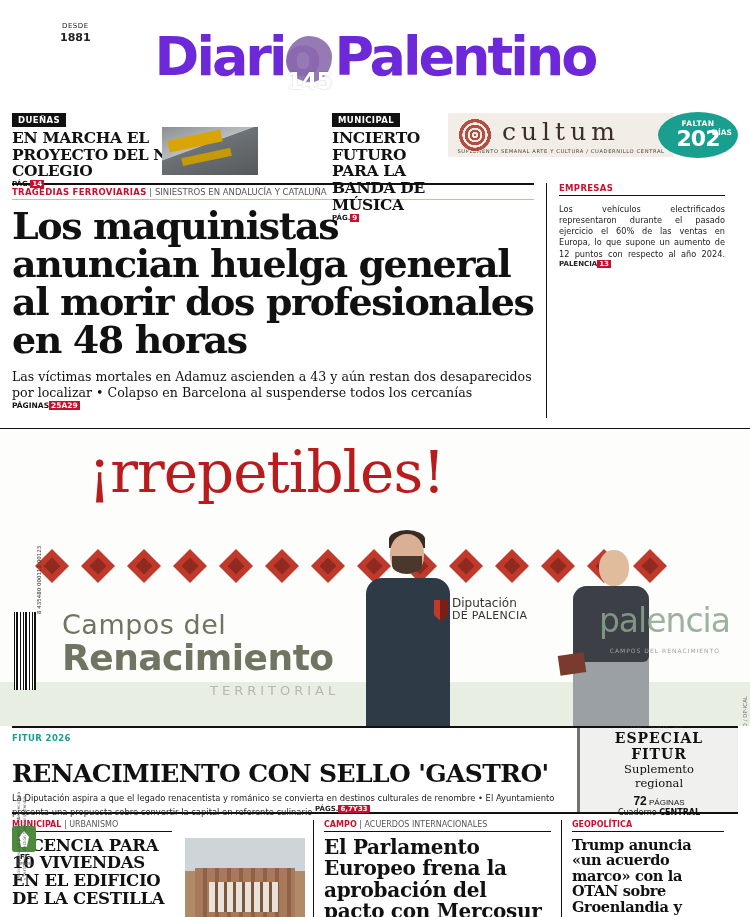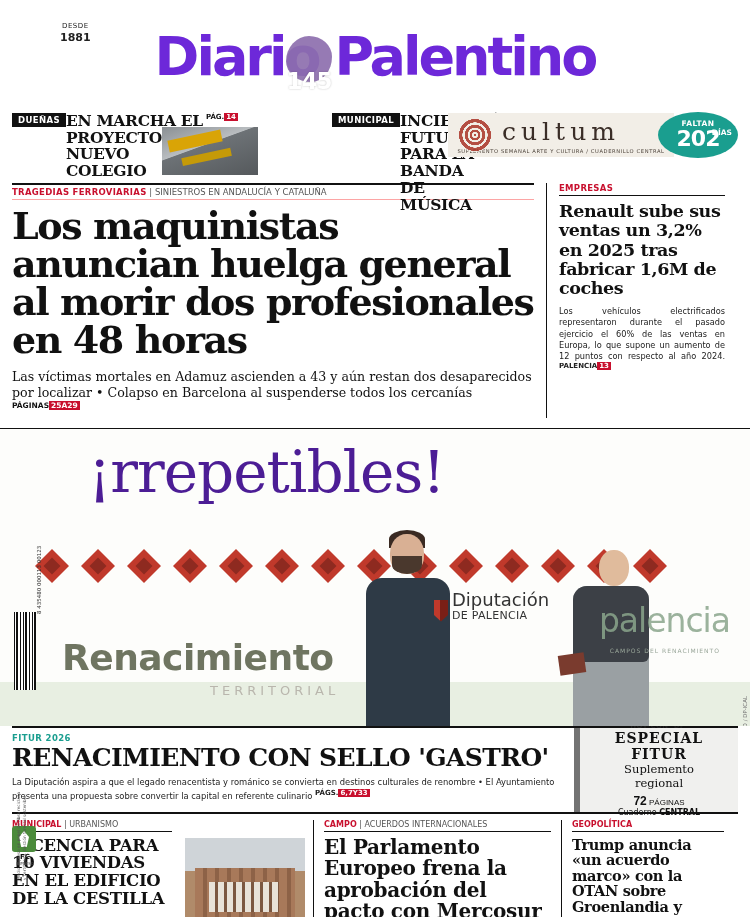--- a/index.html
+++ b/index.html
@@ -99,21 +99,21 @@
   
   .topstrip {
     margin: 5px 12px 0 12px;
     height: 62px;
     display: flex;
     position: relative;
   }
   .teaser {
     position: relative;
     display: flex;
-    flex-direction: row;
+    flex-direction: column;
   }
   .kicker {
     background: #111; color: #fff;
     font-family: "DejaVu Sans", sans-serif;
     font-weight: bold;
     font-size: 8.5px;
     letter-spacing: .4px;
     padding: 2px 6px 2px 6px;
     display: inline-block;
     align-self: flex-start;
@@ -262,21 +262,21 @@
     width: 750px;
     overflow: hidden;
     background: #fdfdfb;
     border-top: 1px solid #111;
   }
   .irrepetibles {
     position: absolute;
     left: 88px; top: 14px;
     font-family: "DejaVu Serif", serif;
     font-size: 58px;
-    color: #4c1d95;
+    color: #b91c1c;
     letter-spacing: -1px;
     line-height: 1;
     white-space: nowrap;
   }
   .diamond-row {
     position: absolute;
     left: 40px; top: 120px;
     width: 670px; height: 34px;
     display: flex; align-items: center; gap: 22px;
   }
@@ -366,21 +366,21 @@
     font-family: "DejaVu Sans", sans-serif;
     font-size: 13px;
     color: #b9b6ad;
     letter-spacing: 4px;
   }
   .dip {
     position: absolute; left: 452px; bottom: 104px;
     font-family: "DejaVu Sans", sans-serif;
     line-height: 1.05;
   }
-  .dip .d1 { font-size: 18px; color: #333; }
+  .dip .d1 { font-size: 12px; color: #333; }
   .dip .d2 { font-size: 11px; color: #333; letter-spacing: .3px; }
   .dip-mark {
     position: absolute; left: 434px; bottom: 104px;
     width: 14px; height: 22px;
     background: linear-gradient(90deg,#c0392b 0 40%, #7a1f16 41% 100%);
     clip-path: polygon(0 0, 100% 0, 100% 70%, 50% 100%, 0 70%);
   }
   .palencia-wm {
     position: absolute; right: 20px; bottom: 86px;
     font-family: "DejaVu Sans", sans-serif;
@@ -430,35 +430,35 @@
   }
 
   
   .fitur-row {
     display: flex;
     margin: 0 12px;
     border-top: 2px solid #111;
     border-bottom: 2px solid #111;
     height: 88px;
   }
-  .fitur-left { flex: 1; padding: 5px 10px 5px 0; border-right: 6px solid #737373; }
+  .fitur-left { flex: 1; padding: 5px 10px 5px 0; border-right: 3px solid #737373; }
   .fitur-kicker {
     font-family: "DejaVu Sans", sans-serif;
     font-size: 8.5px;
     font-weight: bold;
     color: #1a9e8f;
     letter-spacing: .4px;
   }
   .fitur-head {
     font-family: "DejaVu Serif", serif;
     font-weight: bold;
     font-size: 25px;
     letter-spacing: -.6px;
     line-height: 1.05;
-    margin-top: 2px;
+    margin-top: 18px;
   }
   .fitur-body {
     font-family: "DejaVu Sans", sans-serif;
     font-size: 8.4px;
     line-height: 1.4;
     margin-top: 6px;
     color: #222;
   }
   .fitur-right {
     width: 158px;
@@ -613,21 +613,20 @@
       <div class="lead-sub">
         <span>Las víctimas mortales en Adamuz ascienden a 43 y aún restan dos desaparecidos por localizar • Colapso en Barcelona al suspenderse todos los cercanías</span>
         <span class="pag">
           <span>PÁGINAS</span><span class="num">25A29</span>
         </span>
       </div>
     </div>
 
     <div class="rightcol">
       <div class="right-sec">EMPRESAS</div>
-      <div class="right-head">Renault sube sus ventas un 3,2% en 2025 tras fabricar 1,6M de coches</div>
       <div class="right-body">
         <span>Los vehículos electrificados representaron durante el pasado ejercicio el 60% de las ventas en Europa, lo que supone un aumento de 12 puntos con respecto al año 2024.</span>
         <span class="pag">
           <span>PALENCIA</span><span class="num">13</span>
         </span>
       </div>
     </div>
   </div>
 
   <div class="imageblock">
@@ -645,20 +644,21 @@
       <div class="diamond"></div>
       <div class="diamond"></div>
       <div class="diamond"></div>
       <div class="diamond"></div>
       <div class="diamond"></div>
       <div class="diamond"></div>
       <div class="diamond"></div>
     </div>
 
     <div class="campos">
+      <div class="l1">Campos del</div>
       <div class="l2">Renacimiento</div>
     </div>
     <div class="territorial">TERRITORIAL</div>
 
     <div class="photo-man">
       <div class="pm-body"></div>
       <div class="pm-hair"></div>
       <div class="pm-head"></div>
       <div class="pm-beard"></div>
     </div>

